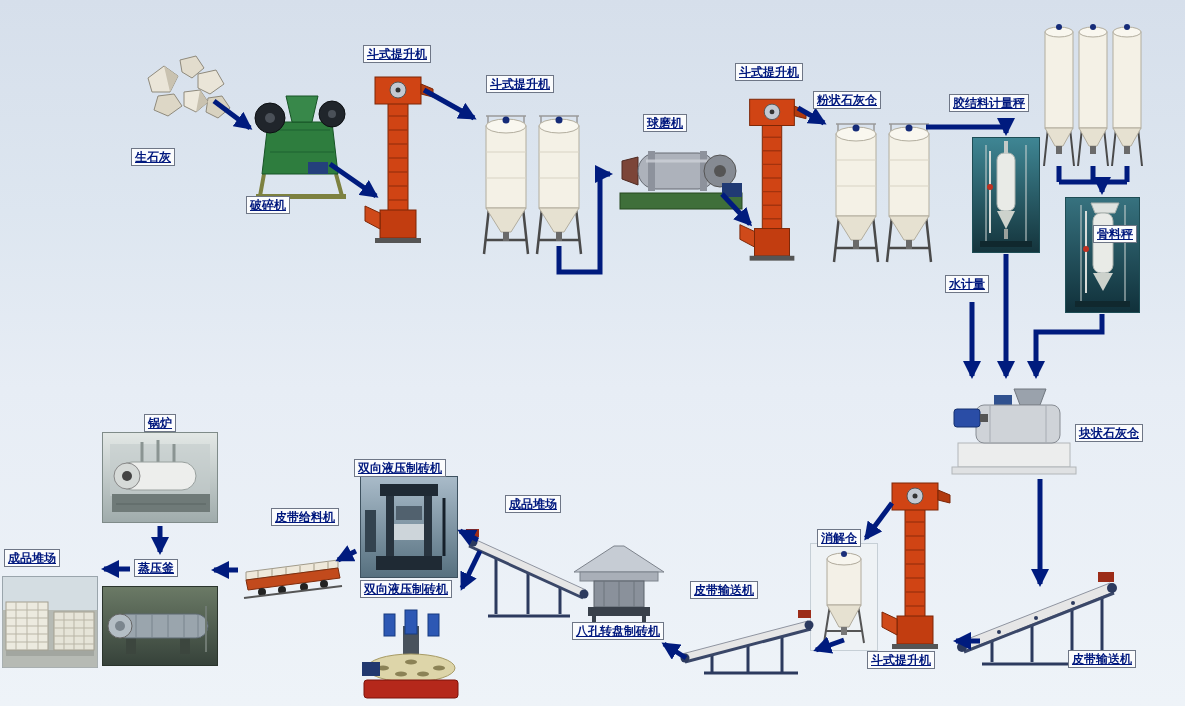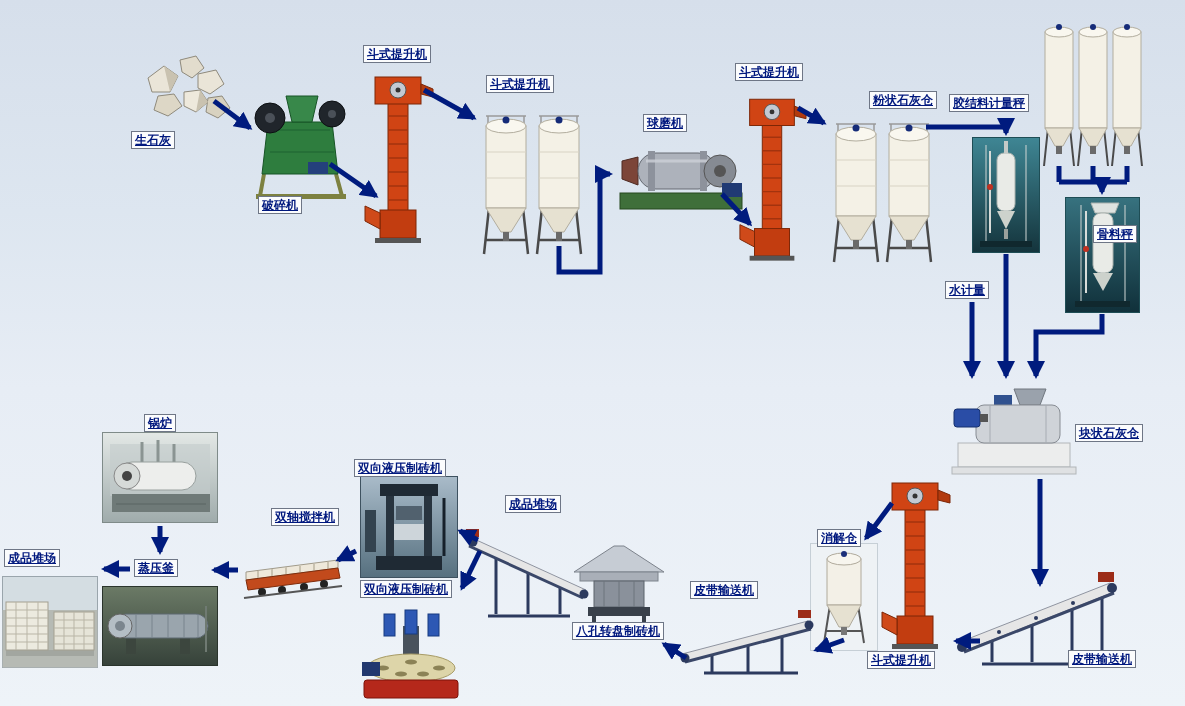--- a/index.html
+++ b/index.html
@@ -423,37 +423,37 @@
       <path d="M686 658 L664 644" marker-end="url(#ah)"></path>
       <path d="M478 540 L460 531" marker-end="url(#ah)"></path>
       <path d="M480 551 L462 588" marker-end="url(#ah)"></path>
       <path d="M356 551 L338 560" marker-end="url(#ah)"></path>
       <path d="M238 570 H214" marker-end="url(#ah)"></path>
       <path d="M160 526 V552" marker-end="url(#ah)"></path>
       <path d="M130 569 H104" marker-end="url(#ah)"></path>
     </g>
   </svg>
 
-  <div class="lbl" style="left:131px;top:131px">生石灰</div>
-  <div class="lbl" style="left:258px;top:196px">破碎机</div>
+  <div class="lbl" style="left:131px;top:148px">生石灰</div>
+  <div class="lbl" style="left:246px;top:196px">破碎机</div>
   <div class="lbl" style="left:363px;top:45px">斗式提升机</div>
   <div class="lbl" style="left:486px;top:75px">斗式提升机</div>
   <div class="lbl" style="left:643px;top:114px">球磨机</div>
   <div class="lbl" style="left:735px;top:63px">斗式提升机</div>
-  <div class="lbl" style="left:869px;top:91px">粉状石灰仓</div>
+  <div class="lbl" style="left:813px;top:91px">粉状石灰仓</div>
   <div class="lbl" style="left:949px;top:94px">胶结料计量秤</div>
   <div class="lbl" style="left:1093px;top:225px">骨料秤</div>
-  <div class="lbl" style="left:945px;top:281px">水计量</div>
+  <div class="lbl" style="left:945px;top:275px">水计量</div>
   <div class="lbl" style="left:1075px;top:424px">块状石灰仓</div>
   <div class="lbl" style="left:817px;top:529px">消解仓</div>
   <div class="lbl" style="left:867px;top:651px">斗式提升机</div>
   <div class="lbl" style="left:1068px;top:650px">皮带输送机</div>
   <div class="lbl" style="left:690px;top:581px">皮带输送机</div>
   <div class="lbl" style="left:505px;top:495px">成品堆场</div>
   <div class="lbl" style="left:572px;top:622px">八孔转盘制砖机</div>
   <div class="lbl" style="left:360px;top:580px">双向液压制砖机</div>
   <div class="lbl" style="left:354px;top:459px">双向液压制砖机</div>
-  <div class="lbl" style="left:271px;top:508px">双轴搅拌机</div>
+  <div class="lbl" style="left:271px;top:508px">皮带给料机</div>
   <div class="lbl" style="left:134px;top:559px">蒸压釜</div>
   <div class="lbl" style="left:144px;top:414px">锅炉</div>
   <div class="lbl" style="left:4px;top:549px">成品堆场</div>
 
 </div>
 
 </body></html>

